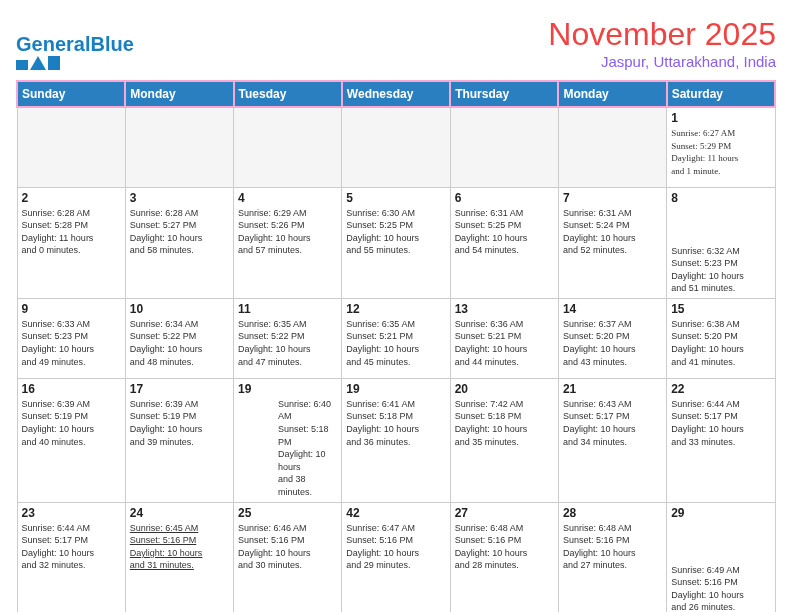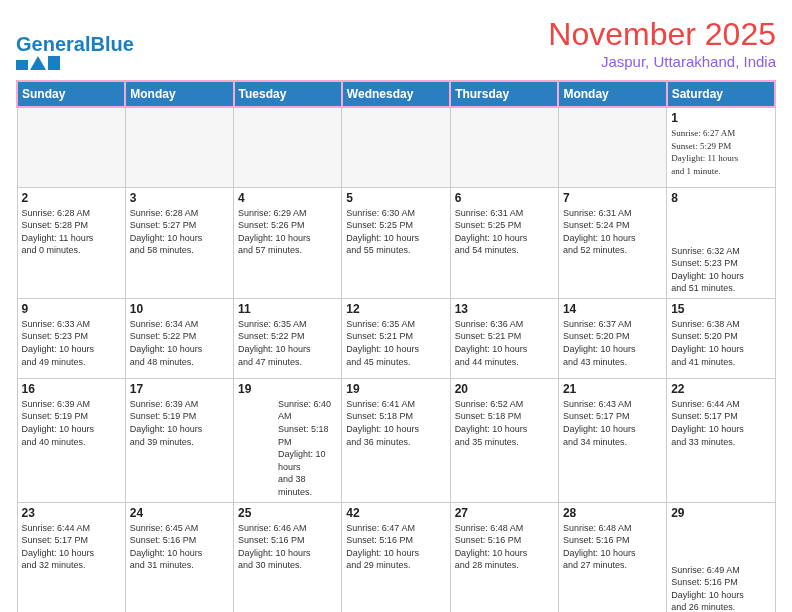--- a/index.html
+++ b/index.html
@@ -272,21 +272,21 @@
           </td>
           <td>
             <span class="day-number">19</span>
             <div class="day-info" style="white-space: pre-line;">Sunrise: 6:41 AM
 Sunset: 5:18 PM
 Daylight: 10 hours
 and 36 minutes.</div>
           </td>
           <td>
             <span class="day-number">20</span>
-            <div class="day-info" style="white-space: pre-line;">Sunrise: 6:52 AM
+            <div class="day-info" style="white-space: pre-line;">Sunrise: 7:42 AM
 Sunset: 5:18 PM
 Daylight: 10 hours
 and 35 minutes.</div>
           </td>
           <td>
             <span class="day-number">21</span>
             <div class="day-info" style="white-space: pre-line;">Sunrise: 6:43 AM
 Sunset: 5:17 PM
 Daylight: 10 hours
 and 34 minutes.</div>
@@ -302,21 +302,21 @@
         <tr>
           <td>
             <span class="day-number">23</span>
             <div class="day-info" style="white-space: pre-line;">Sunrise: 6:44 AM
 Sunset: 5:17 PM
 Daylight: 10 hours
 and 32 minutes.</div>
           </td>
           <td>
             <span class="day-number">24</span>
-            <div class="day-info" style="white-space: pre-line;">Sunrise: 6:45 AM
+            <div class="day-info" style="white-space: pre-line; text-decoration: underline;">Sunrise: 6:45 AM
 Sunset: 5:16 PM
 Daylight: 10 hours
 and 31 minutes.</div>
           </td>
           <td>
             <span class="day-number">25</span>
             <div class="day-info" style="white-space: pre-line;">Sunrise: 6:46 AM
 Sunset: 5:16 PM
 Daylight: 10 hours
 and 30 minutes.</div>

